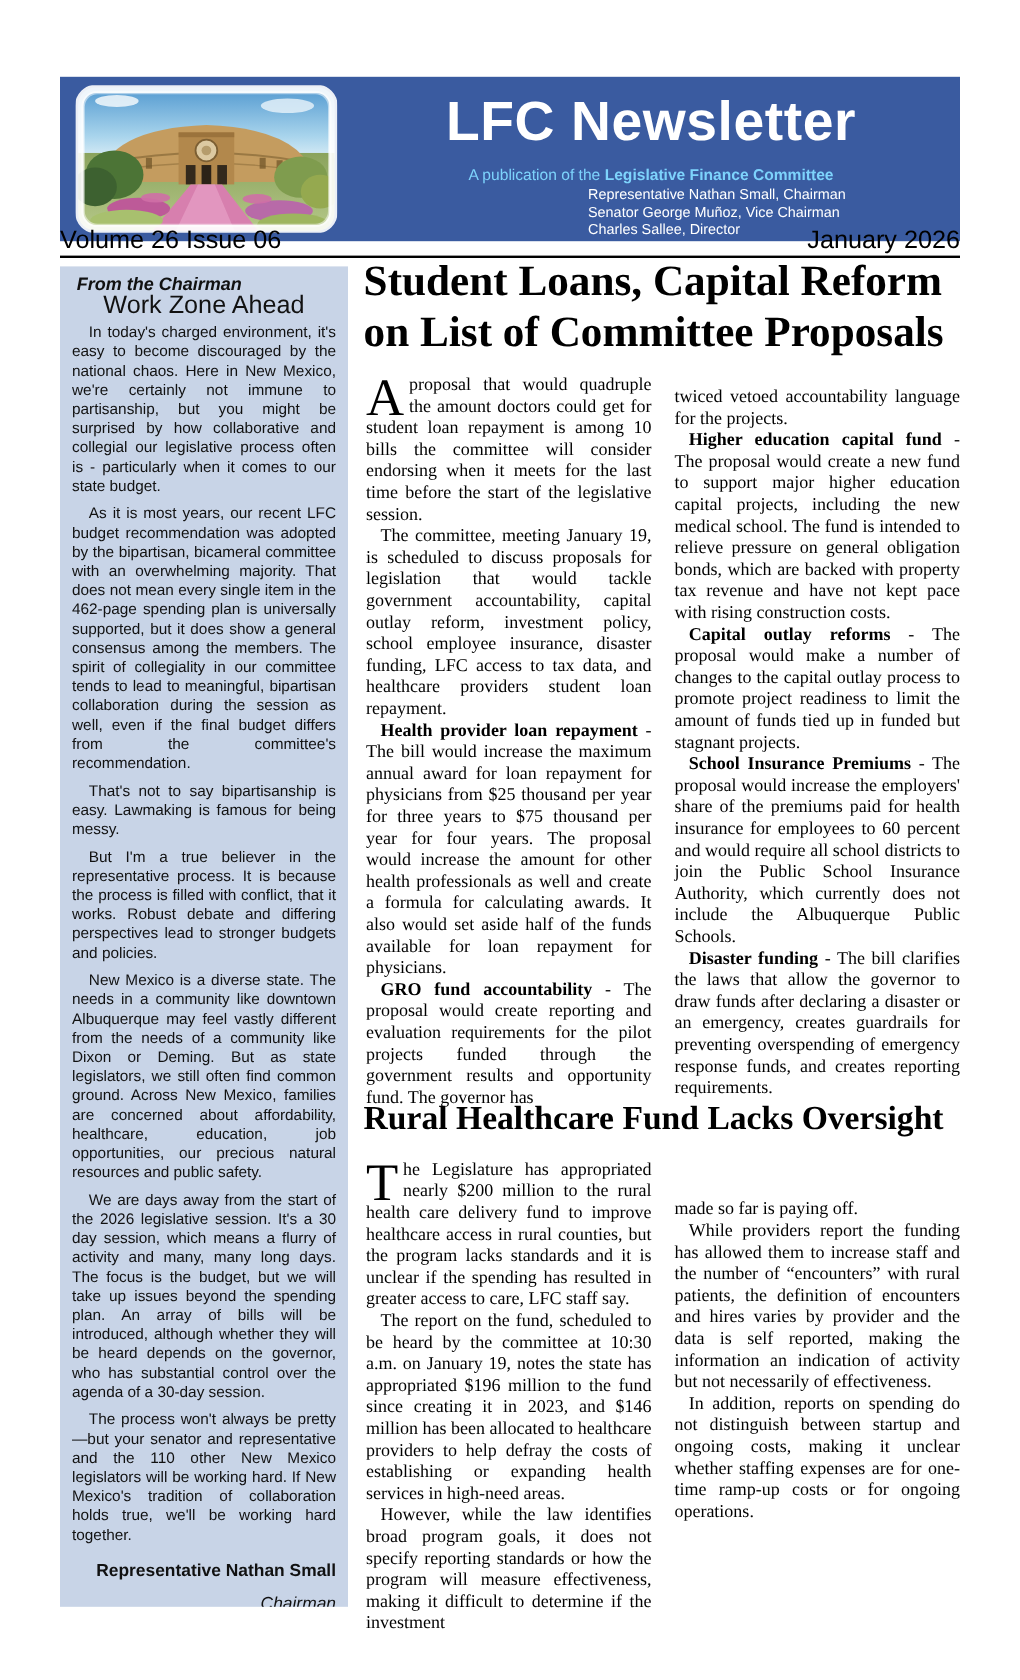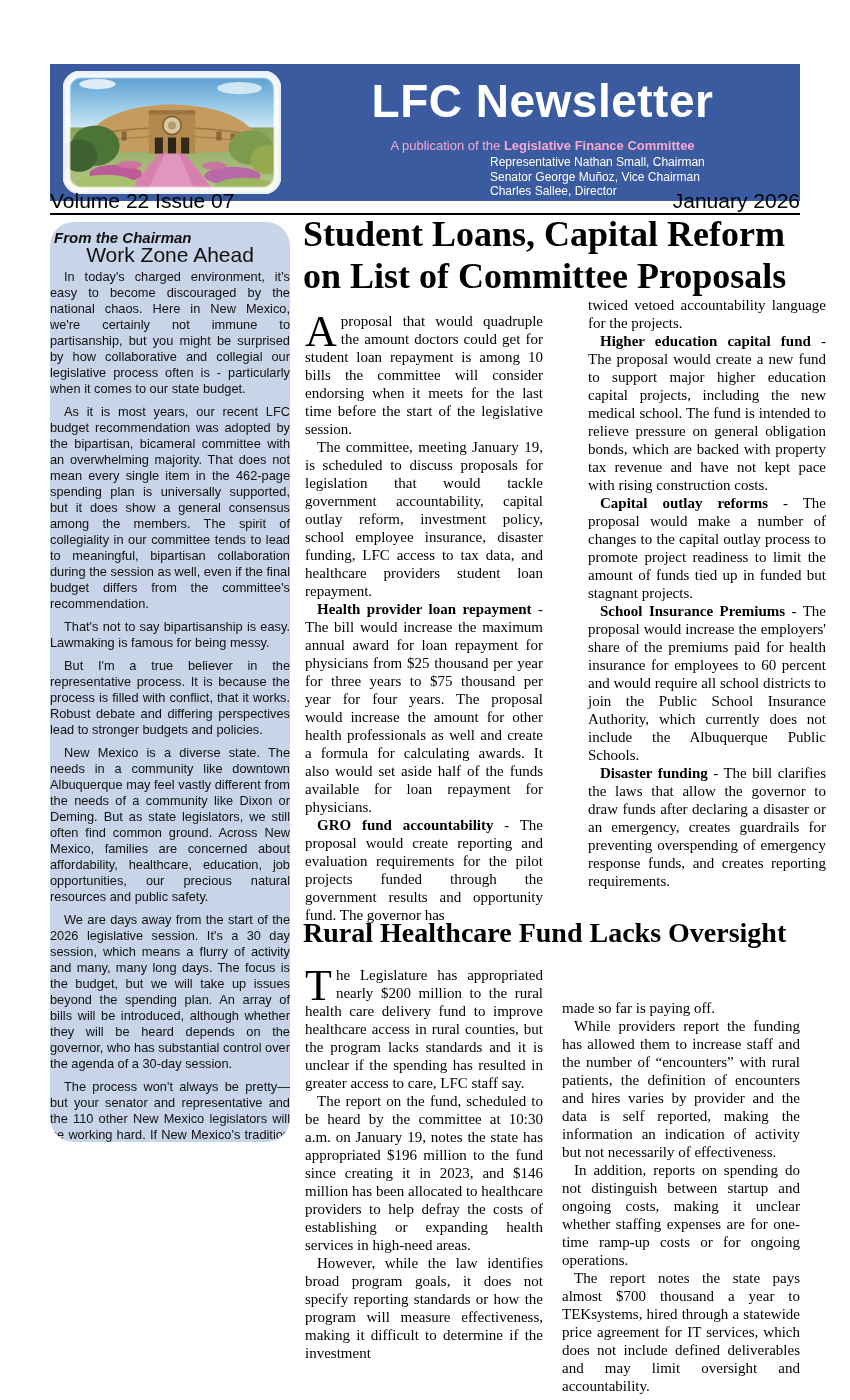--- a/index.html
+++ b/index.html
@@ -9,33 +9,33 @@
     font-family:"Liberation Sans", sans-serif;
   }
 
   
   .band { position:absolute; left:50px; top:64px; width:750px; height:137px; background:#3a5ba0; }
   .capitol { position:absolute; left:13px; top:7px; width:218px; height:123px; }
   .nl-title {
     position:absolute; left:235px; top:14px; width:515px; text-align:center;
     color:#fff; font-weight:bold; font-size:46px; letter-spacing:.5px; line-height:1;
   }
-  .tagline { position:absolute; left:235px; top:74px; width:515px; text-align:center; color:#f9a8d4; font-size:13px; }
+  .tagline { position:absolute; left:235px; top:74px; width:515px; text-align:center; color:#7dd3fc; font-size:13px; }
   .officials { position:absolute; left:440px; top:91px; color:#fff; font-size:12px; line-height:14.5px; text-align:left; }
 
   
   .volume { position:absolute; left:50px; top:189px; font-size:21px; }
   .issuedate { position:absolute; right:50px; top:189px; font-size:21px; }
   .rule { position:absolute; left:50px; top:213px; width:750px; height:2px; background:#000; }
 
   
   .sidebar {
-    position:absolute; left:50px; top:222px; width:240px; height:920px;
-    background:#c8d4e7; box-sizing:border-box; padding:8px 0; overflow:hidden;
-    font-size:12.8px; line-height:16px; color:#111;border-radius:24px;
+    position:absolute; left:50px; top:222px; width:240px; height:1117px;
+    background:#c8d4e7; box-sizing:border-box; padding:8px 10px; overflow:hidden;
+    font-size:12.8px; line-height:16px; color:#111;
   }
   .kicker { font-weight:bold; font-style:italic; font-size:15px; margin:0 0 1px 4px; }
   .sb-title { font-weight:normal; font-size:21px; text-align:center; margin:0 0 6px 0; }
   .sidebar p { margin:0 0 7px 0; text-align:justify; text-indent:14px; }
   .sig-name { font-weight:bold; font-size:14.5px; text-align:right; margin-top:14px; }
   .sig-title { font-style:italic; font-size:14.5px; text-align:right;margin-top:12px; }
 
   
   .headline1 {
     position:absolute; left:303px; top:214px; width:500px; margin:0;
@@ -48,21 +48,21 @@
     font-size:28px; line-height:1.15; white-space:nowrap;
   }
   .col {
     position:absolute; width:238px;
     font-family:"Liberation Serif", serif; font-size:15px; line-height:18px;
     text-align:justify; hyphens:auto;
   }
   .col p { margin:0; text-indent:12px; }
   .col p.dropp, .col p.cont { text-indent:0; }
   .a1c1 { left:305px; top:312px; }
-  .a1c2 { left:562px; top:296px;margin-left:26px; }
+  .a1c2 { left:562px; top:322px; }
   .a2c1 { left:305px; top:966px; }
   .a2c2 { left:562px; top:966px;margin-top:33px; }
   .dropcap { float:left; font-size:44px; line-height:33px; padding:3px 4px 0 0; }
   .col b { font-weight:bold; }
 </style>
 </head>
 <body>
 
 <div class="page">
 
@@ -123,21 +123,21 @@
 
     <div class="tagline"><span>A publication of the </span><b>Legislative Finance Committee</b></div>
 
     <div class="officials">
       <div>Representative Nathan Small, Chairman</div>
       <div>Senator George Muñoz, Vice Chairman</div>
       <div>Charles Sallee, Director</div>
     </div>
   </header>
 
-  <div class="volume">Volume 22 Issue 07</div>
+  <div class="volume">Volume 26 Issue 06</div>
   <div class="issuedate">January 2026</div>
   <div class="rule"></div>
 
   <aside class="sidebar">
     <div class="kicker">From the Chairman</div>
     <div class="sb-title">Work Zone Ahead</div>
     <p>In today's charged environment, it's easy to become discouraged by the national chaos. Here in New Mexico, we're certainly not immune to partisanship, but you might be surprised by how collaborative and collegial our legislative process often is - particularly when it comes to our state budget.</p>
     <p>As it is most years, our recent LFC budget recommendation was adopted by the bipartisan, bicameral committee with an overwhelming majority. That does not mean every single item in the 462-page spending plan is universally supported, but it does show a general consensus among the members. The spirit of collegiality in our committee tends to lead to meaningful, bipartisan collaboration during the session as well, even if the final budget differs from the committee's recommendation.</p>
     <p>That's not to say bipartisanship is easy. Lawmaking is famous for being messy.</p>
     <p>But I'm a true believer in the representative process. It is because the process is filled with conflict, that it works. Robust debate and differing perspectives lead to stronger budgets and policies.</p>
@@ -170,16 +170,15 @@
   <div class="col a2c1">
     <p class="dropp"><span class="dropcap">T</span><span>he Legislature has appropriated nearly $200 million to the rural health care delivery fund to improve healthcare access in rural counties, but the program lacks standards and it is unclear if the spending has resulted in greater access to care, LFC staff say.</span></p>
     <p>The report on the fund, scheduled to be heard by the committee at 10:30 a.m. on January 19, notes the state has appropriated $196 million to the fund since creating it in 2023, and $146 million has been allocated to healthcare providers to help defray the costs of establishing or expanding health services in high-need areas.</p>
     <p>However, while the law identifies broad program goals, it does not specify reporting standards or how the program will measure effectiveness, making it difficult to determine if the investment</p>
   </div>
 
   <div class="col a2c2">
     <p class="cont">made so far is paying off.</p>
     <p>While providers report the funding has allowed them to increase staff and the number of “encounters” with rural patients, the definition of encounters and hires varies by provider and the data is self reported, making the information an indication of activity but not necessarily of effectiveness.</p>
     <p>In addition, reports on spending do not distinguish between startup and ongoing costs, making it unclear whether staffing expenses are for one-time ramp-up costs or for ongoing operations.</p>
-    <p>The report notes the state pays almost $700 thousand a year to TEKsystems, hired through a statewide price agreement for IT services, which does not include defined deliverables and may limit oversight and accountability.</p>
   </div>
 
 </div>
 
 </body></html>

